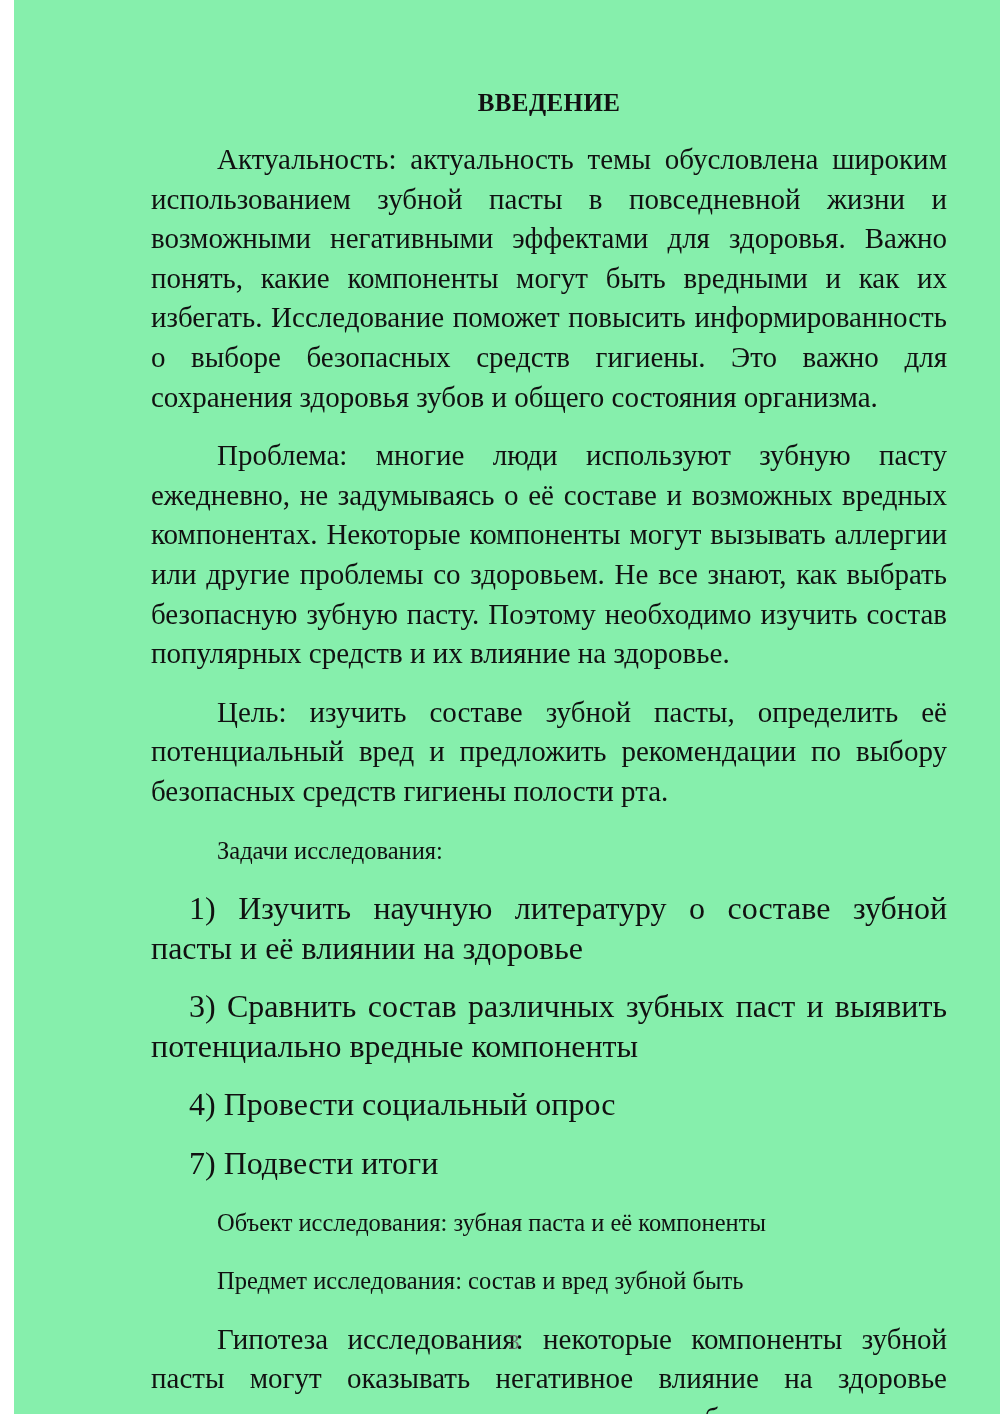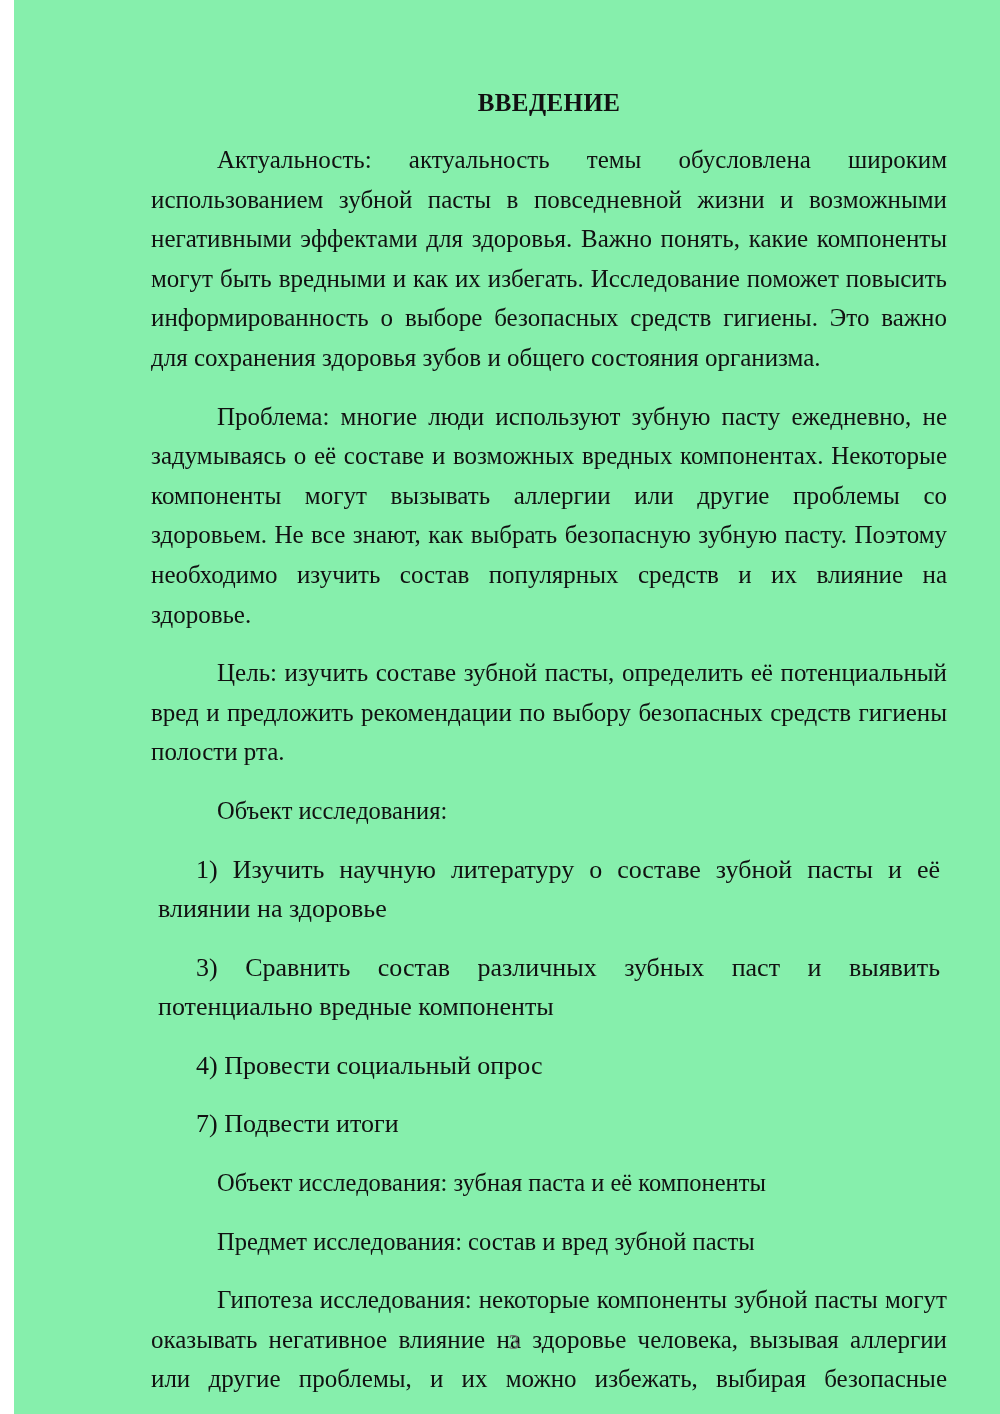--- a/index.html
+++ b/index.html
@@ -38,40 +38,40 @@
     font-weight: bold;
     text-align: center;
     letter-spacing: 0.4px;
     line-height: 1.2;
     margin: 0 0 22px 0;
   }
 
   
   p.para {
     margin: 0 0 0 0;
-    font-size: 25px;
+    font-size: 29px;
     line-height: 39.6px;
     text-align: justify;
     text-justify: inter-word;
     text-indent: 66px;
     hyphens: none;
   }
 
   
   .block {
     margin-bottom: 19px;
   }
   .block:last-child {
     margin-bottom: 0;
   }
 
   
   p.task {
-    margin: 7px;
-    font-size: 26px;
+    margin: 0;
+    font-size: 32px;
     line-height: 39.6px;
     text-align: justify;
     text-justify: inter-word;
     text-indent: 38px;
   }
   p.task.single {
     text-align: left;
   }
 
   
@@ -108,21 +108,21 @@
 
     <div class="block">
       <p class="para">Проблема: многие люди используют зубную пасту ежедневно, не задумываясь о её составе и возможных вредных компонентах. Некоторые компоненты могут вызывать аллергии или другие проблемы со здоровьем. Не все знают, как выбрать безопасную зубную пасту. Поэтому необходимо изучить состав популярных средств и их влияние на здоровье.</p>
     </div>
 
     <div class="block">
       <p class="para">Цель: изучить составе зубной пасты, определить её потенциальный вред и предложить рекомендации по выбору безопасных средств гигиены полости рта.</p>
     </div>
 
     <div class="block">
-      <p class="plain-indent">Объект исследования:</p>
+      <p class="plain-indent">Задачи исследования:</p>
     </div>
 
     <div class="block">
       <p class="task">1) Изучить научную литературу о составе зубной пасты и её влиянии на здоровье</p>
     </div>
 
 
     <div class="block">
       <p class="task">3) Сравнить состав различных зубных паст и выявить потенциально вредные компоненты</p>
     </div>
@@ -133,21 +133,21 @@
 
     <div class="block">
       <p class="task single">7) Подвести итоги</p>
     </div>
 
     <div class="block">
       <p class="plain-indent">Объект исследования: зубная паста и её компоненты</p>
     </div>
 
     <div class="block">
-      <p class="plain-indent">Предмет исследования: состав и вред зубной пасты</p>
+      <p class="plain-indent">Предмет исследования: состав и вред зубной быть</p>
     </div>
 
     <div class="block">
       <p class="para">Гипотеза исследования: некоторые компоненты зубной пасты могут оказывать негативное влияние на здоровье человека, вызывая аллергии или другие проблемы, и их можно избежать, выбирая безопасные средства.</p>
     </div>
 
   </div>
 
   <div class="page-number">3</div>
 </div>

